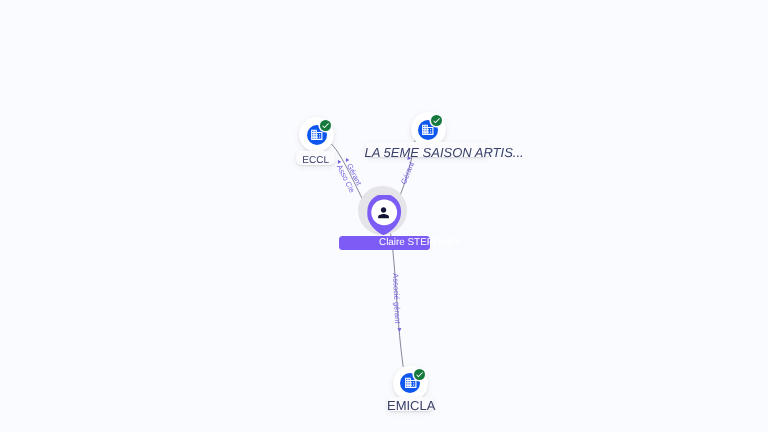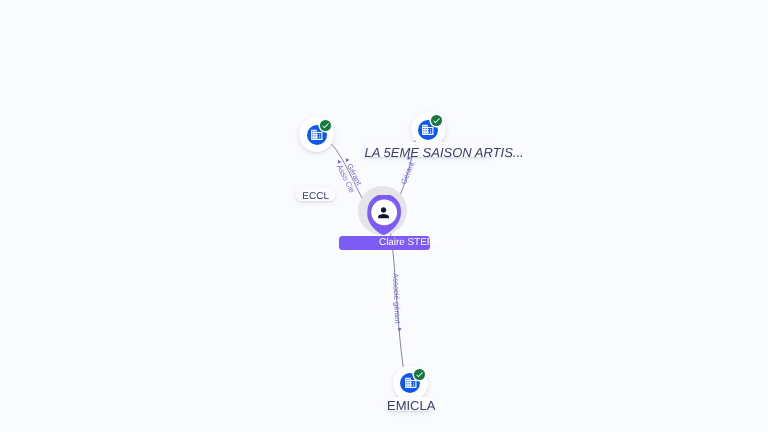--- a/index.html
+++ b/index.html
@@ -59,21 +59,21 @@
   <div class="iconcirc" style="left:7.5px;top:7.5px;width:20px;height:20px;">
     <svg width="13.6" height="13.6" viewBox="0 0 24 24">
       <path fill="#ffffff" d="M12 7V3H2v18h20V7H12zM6 19H4v-2h2v2zm0-4H4v-2h2v2zm0-4H4V9h2v2zm0-4H4V5h2v2zm4 12H8v-2h2v2zm0-4H8v-2h2v2zm0-4H8V9h2v2zm0-4H8V5h2v2zm10 12h-8v-2h2v-2h-2v-2h2v-2h-2V9h8v10zm-2-8h-2v2h2v-2zm0 4h-2v2h2v-2z"></path>
     </svg>
   </div>
   <div class="verif" style="left:20.9px;top:3px;width:11px;height:11px;">
     <svg width="9" height="9" viewBox="0 0 24 24">
       <path fill="#ffffff" d="M9 16.2 4.8 12l-1.4 1.4L9 19 21 7l-1.4-1.4z"></path>
     </svg>
   </div>
-  <div class="nlabel" style="left:-3.4px;top:34.1px;width:39.3px;height:14px;line-height:20.5px;font-size:10px;margin-top:36px;">ECCL</div>
+  <div class="nlabel" style="left:-3.4px;top:34.1px;width:39.3px;height:14px;line-height:20.5px;font-size:10px;">ECCL</div>
 </div>
 
 <div class="node" style="left:410.5px;top:112.2px;">
   <div class="disc" style="left:0;top:0;width:35px;height:35px;"></div>
   <div class="iconcirc" style="left:7.5px;top:7.5px;width:20px;height:20px;">
     <svg width="13.6" height="13.6" viewBox="0 0 24 24">
       <path fill="#ffffff" d="M12 7V3H2v18h20V7H12zM6 19H4v-2h2v2zm0-4H4v-2h2v2zm0-4H4V9h2v2zm0-4H4V5h2v2zm4 12H8v-2h2v2zm0-4H8v-2h2v2zm0-4H8V9h2v2zm0-4H8V5h2v2zm10 12h-8v-2h2v-2h-2v-2h2v-2h-2V9h8v10zm-2-8h-2v2h2v-2zm0 4h-2v2h2v-2z"></path>
     </svg>
   </div>
   <div class="verif" style="left:20.9px;top:3px;width:11px;height:11px;">

